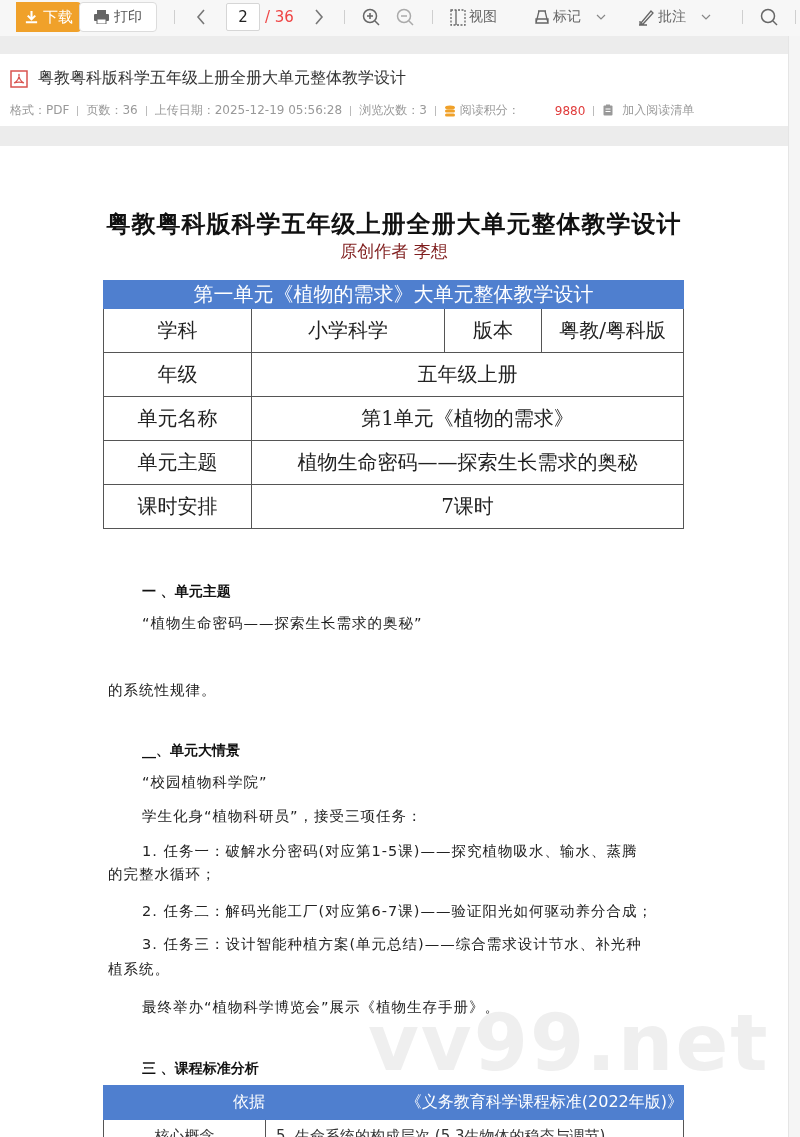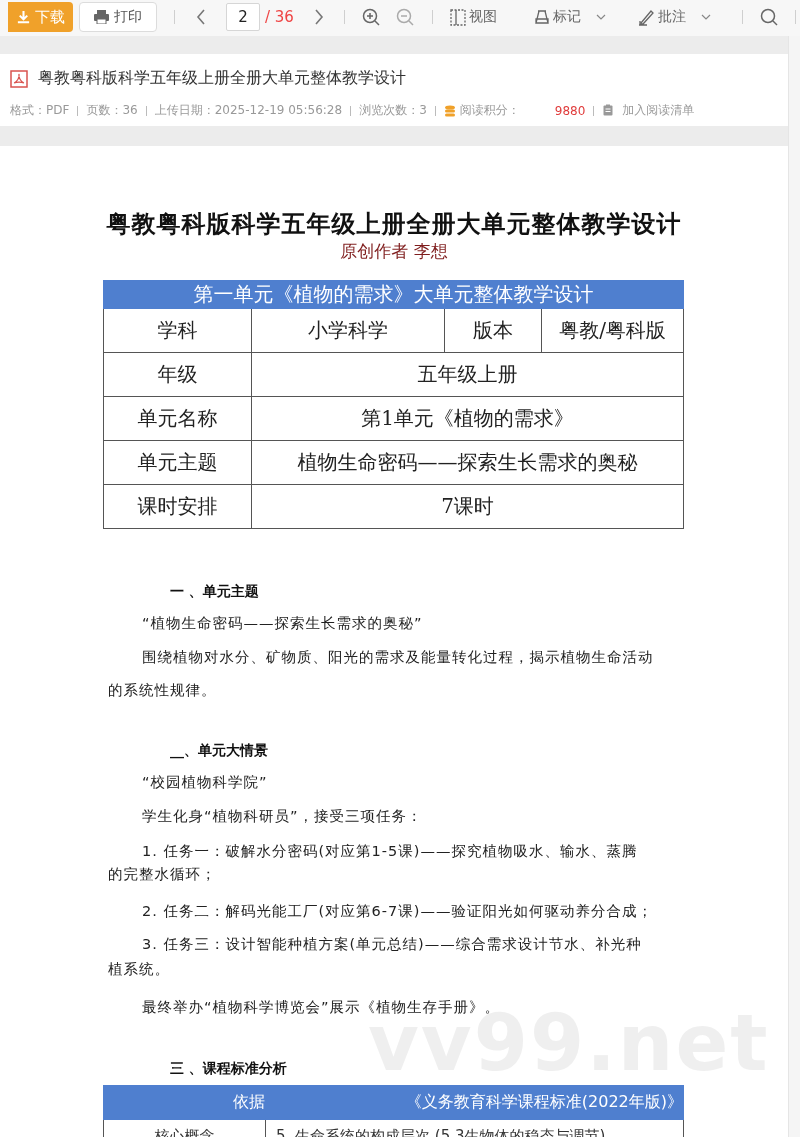--- a/index.html
+++ b/index.html
@@ -1,21 +1,21 @@
 <!DOCTYPE html>
 <html><head>
   <meta charset="utf-8">
   <style>
     * { box-sizing: border-box; margin: 0; padding: 0; }
     html, body { width: 800px; height: 1137px; overflow: hidden; background: #ececec; }
     body { font-family: "DejaVu Sans", "Liberation Sans", sans-serif; color: #333; position: relative; }
 
     
     .toolbar { position: absolute; left: 0; top: 0; width: 800px; height: 36px; background: #f7f7f7; display: flex; align-items: center; }
-    .btn-download { position: absolute; left: 8px; top: 2px; width: 65px; height: 30px; background: #f0a12a; border-radius: 0 4px 4px 0; color: #fff; display: flex; align-items: center; justify-content: center; font-size: 15px; gap: 4px; }
+    .btn-download { position: absolute; left: 16px; top: 2px; width: 65px; height: 30px; background: #f0a12a; border-radius: 0 4px 4px 0; color: #fff; display: flex; align-items: center; justify-content: center; font-size: 15px; gap: 4px; }
     .btn-download svg { width: 15px; height: 15px; }
     .btn-print { position: absolute; left: 79px; top: 2px; width: 78px; height: 30px; background: #fff; border: 1px solid #dcdcdc; border-radius: 4px; display: flex; align-items: center; justify-content: center; font-size: 14px; color: #555; gap: 5px; }
     .sep { position: absolute; top: 10px; width: 1px; height: 14px; background: #cfcfcf; }
     .tb-icon { position: absolute; top: 6px; height: 22px; display: flex; align-items: center; justify-content: center; color: #666; font-size: 14px; gap: 3px; }
     .page-input { position: absolute; left: 226px; top: 3px; width: 34px; height: 28px; background: #fff; border: 1px solid #d6d6d6; border-radius: 2px; font-size: 15px; text-align: center; line-height: 26px; color: #222; }
     .page-total { position: absolute; left: 265px; top: 8px; font-size: 15px; color: #ef4444; }
 
     
     .info { position: absolute; left: 0; top: 54px; width: 788px; height: 72px; background: #fff; }
     .doc-title { position: absolute; left: 10px; top: 14px; display: flex; align-items: center; gap: 10px; font-size: 16px; color: #333; }
@@ -29,21 +29,21 @@
 
     
     .page { position: absolute; left: 0; top: 146px; width: 788px; height: 991px; background: #fff; overflow: hidden; }
     .h-main { position: absolute; left: 0; width: 788px; top: 62px; text-align: center; font-size: 24px; font-weight: bold; color: #111; letter-spacing: 1px; }
     .h-sub { position: absolute; left: 0; width: 788px; top: 94px; text-align: center; font-size: 17px; font-weight: normal; color: #7f1d1d; }
 
     table.t1 { position: absolute; left: 103px; top: 134px; width: 581px; border-collapse: collapse; font-family: "DejaVu Serif", "Liberation Serif", serif; }
     table.t1 td { border: 1px solid #555; text-align: center; font-size: 20px; color: #222; height: 44px; }
     table.t1 tr.head td { background: #4f7fcf; color: #fff; font-family: "DejaVu Sans", sans-serif; font-size: 20px; height: 28px; border-color: #4f7fcf; }
 
-    .sec { position: absolute; font-size: 14px; font-weight: bold; color: #111; margin-left: 28px; }
+    .sec { position: absolute; font-size: 14px; font-weight: bold; color: #111; }
     .para { position: absolute; font-size: 14.5px; color: #222; letter-spacing: 1px; line-height: 20px; }
 
     .watermark { position: absolute; left: 368px; top: 852px; font-size: 78px; font-weight: bold; color: rgba(180,180,180,0.22); letter-spacing: 2px; font-family: "DejaVu Sans", sans-serif; }
 
     table.t2 { position: absolute; left: 103px; top: 939px; width: 581px; border-collapse: collapse; }
     table.t2 td { border: 1px solid #555; font-size: 16px; height: 34px; }
     table.t2 tr.head td { background: #4f7fcf; color: #fff; text-align: right; border-color: #4f7fcf; font-weight: normal; }
     table.t2 td.c1 { width: 162px; text-align: center; }
     table.t2 tr.row td { font-size: 15px; color: #333; padding-left: 10px; }
   </style>
@@ -194,21 +194,20 @@
     </tr>
     <tr>
       <td>课时安排</td>
       <td colspan="3">7课时</td>
     </tr>
   </tbody>
     </table>
 
   <div class="sec" style="left:142px;top:437px">一 、单元主题</div>
   <div class="para" style="left:142px;top:467px">“植物生命密码——探索生长需求的奥秘”</div>
-  <div class="para" style="left:142px;top:501px">围绕植物对水分、矿物质、阳光的需求及能量转化过程，揭示植物生命活动</div>
   <div class="para" style="left:108px;top:534px">的系统性规律。</div>
 
   <div class="sec" style="left:142px;top:596px">__、单元大情景</div>
   <div class="para" style="left:142px;top:626px">“校园植物科学院”</div>
   <div class="para" style="left:142px;top:660px">学生化身“植物科研员”，接受三项任务：</div>
   <div class="para" style="left:142px;top:695px">1. 任务一：破解水分密码(对应第1-5课)——探究植物吸水、输水、蒸腾</div>
   <div class="para" style="left:108px;top:718px">的完整水循环；</div>
   <div class="para" style="left:142px;top:755px">2. 任务二：解码光能工厂(对应第6-7课)——验证阳光如何驱动养分合成；</div>
   <div class="para" style="left:142px;top:788px">3. 任务三：设计智能种植方案(单元总结)——综合需求设计节水、补光种</div>
   <div class="para" style="left:108px;top:813px">植系统。</div>

